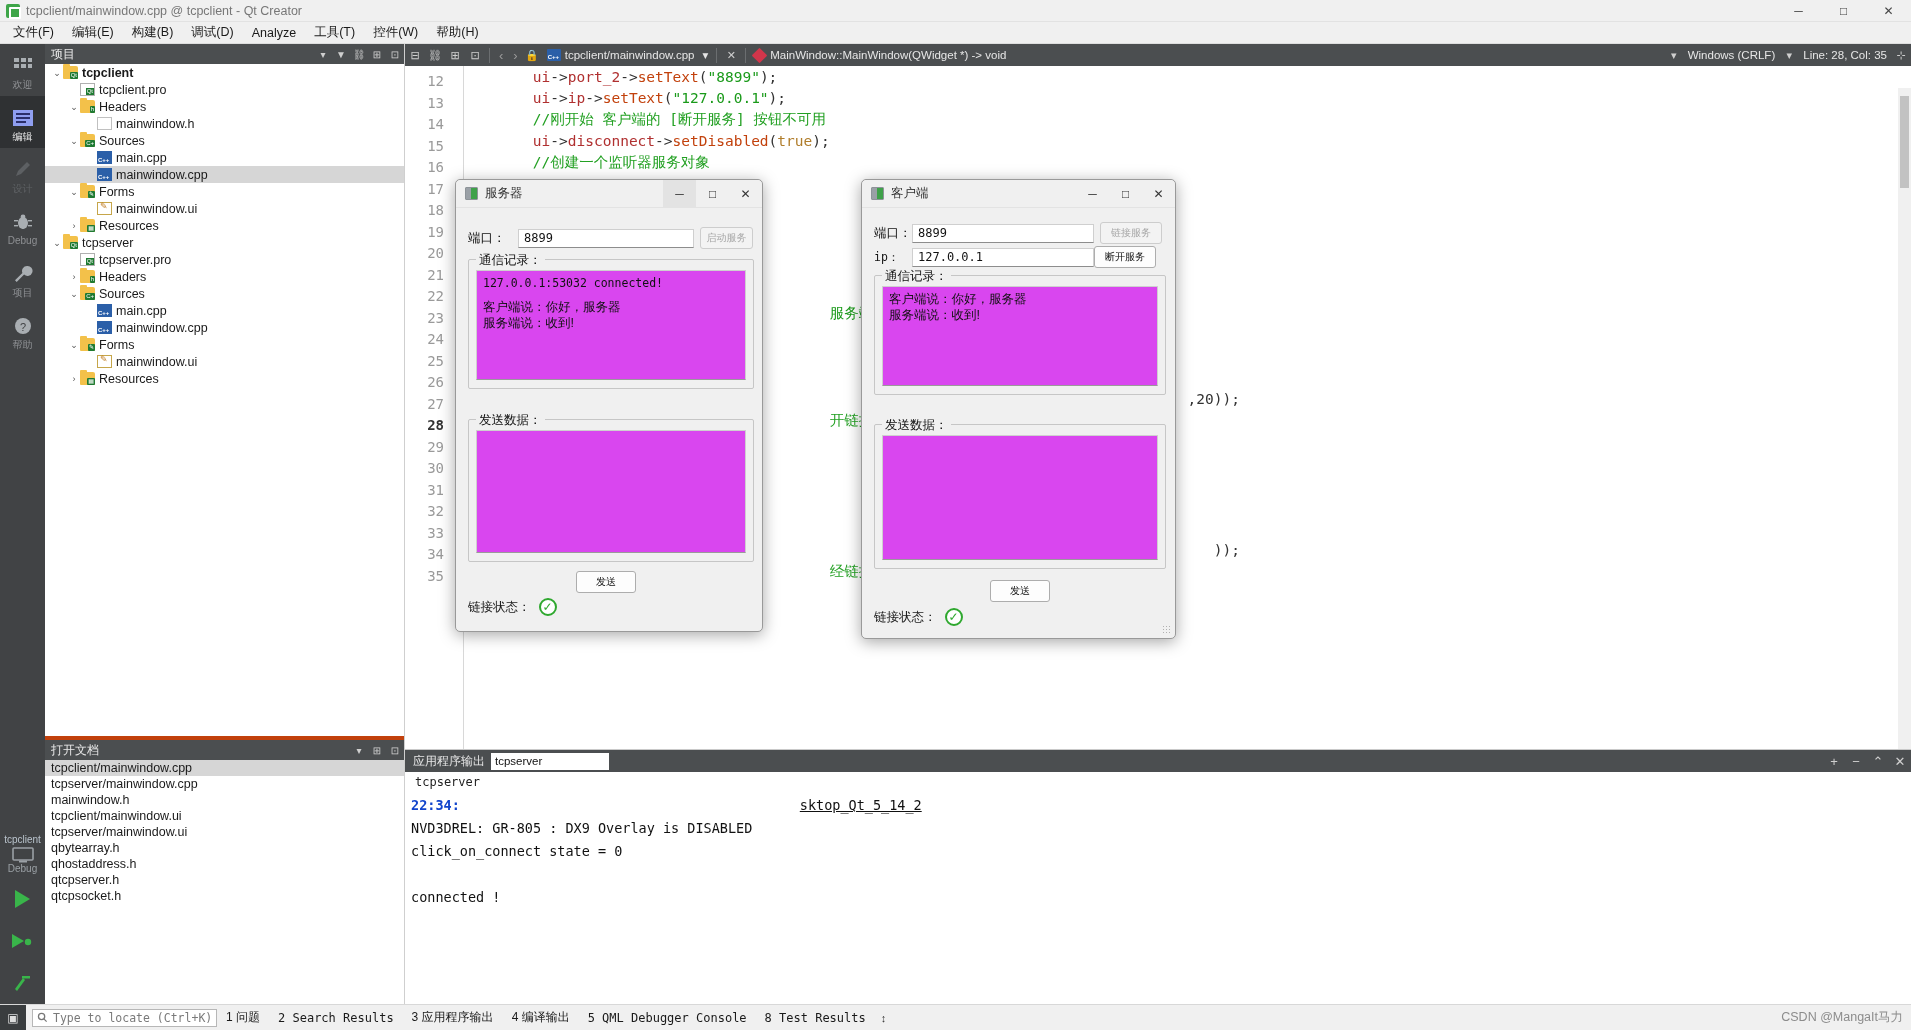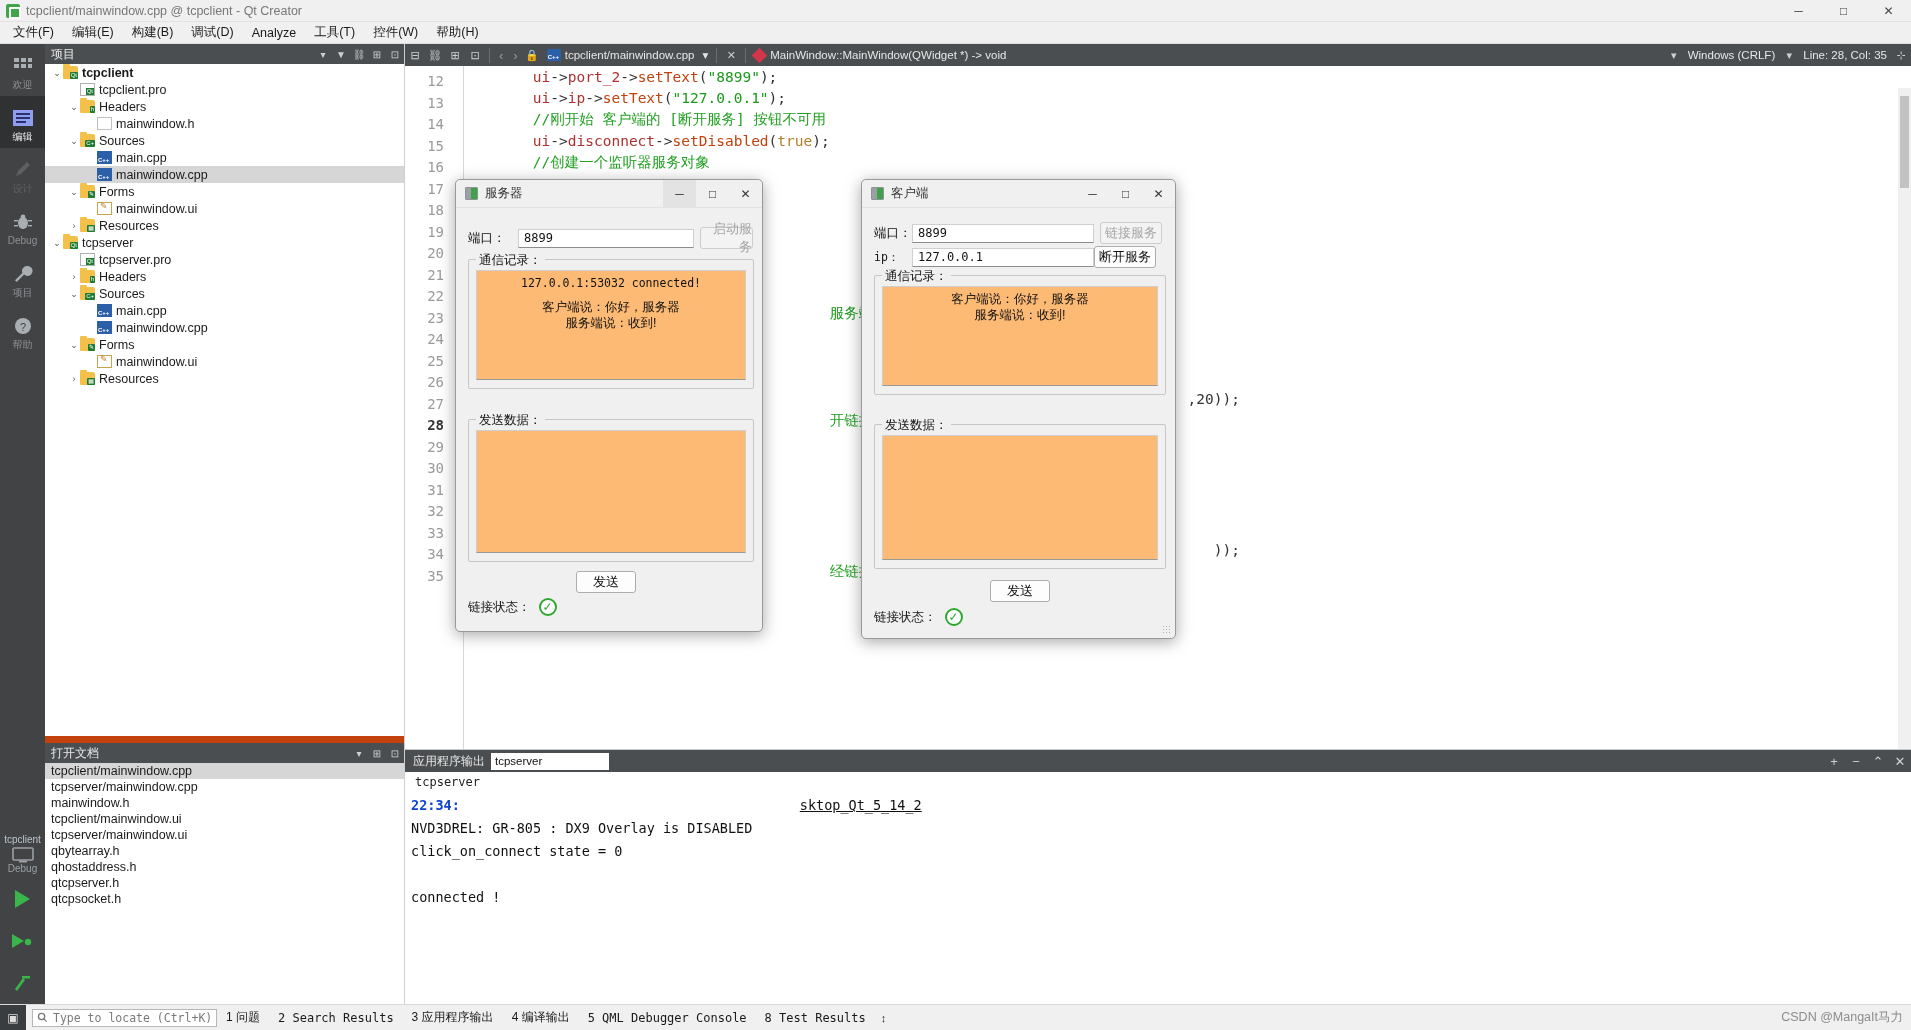--- a/index.html
+++ b/index.html
@@ -69,21 +69,21 @@
   .ficon.doc{ background:#fff; border:1px solid #b0b0b0; }
   .ficon.doc .tag{ position:absolute; right:0; bottom:0; font-size:6px; background:#1f7a32; color:#fff;
                    padding:0 1px; line-height:7px;}
   .ficon.cpp{ background:#2b5fa8; }
   .ficon.cpp .tag{ position:absolute; left:1px; bottom:0; font-size:6px; color:#fff; line-height:8px; font-weight:bold;}
   .ficon.ui{ background:#fff; border:1px solid #c6a64a; }
   .ficon.ui::after{ content:"✎"; position:absolute; left:2px; top:-2px; font-size:9px; color:#c07b1f;}
   .ficon.plain{ background:#fff; border:1px solid #c0c0c0; }
   .tlabel.bold{ font-weight:bold; }
   
-  #opendocs{ height:268px; flex:0 0 268px; display:flex; flex-direction:column; border-top:7px solid #c2410c;}
+  #opendocs{ height:268px; flex:0 0 268px; display:flex; flex-direction:column; border-top:4px solid #c2410c;}
   #opendocs .list{ flex:1; overflow:hidden; background:#fff; }
   .orow{ height:16px; font-size:12.5px; padding-left:6px; display:flex; align-items:center; }
   .orow.sel{ background:#d6d6d6; }
   
   #editorcol{ flex:1; display:flex; flex-direction:column; min-width:0; position:relative; }
   #edtoolbar{ height:22px; background:#4b4e50; display:flex; align-items:center; color:#dcdcdc; font-size:11.5px; }
   #edtoolbar .tb{ width:20px;height:20px;display:flex;align-items:center;justify-content:center;color:#cfcfcf;font-size:11px;}
   #edtoolbar .navbtn{ color:#9a9a9a; padding:0 5px; font-size:13px;}
   #edtoolbar .combo{ display:flex; align-items:center; padding:0 4px; font-size:11.5px; color:#e6e6e6;}
   #edtoolbar .sep{ width:1px; height:15px; background:#6b6e70; margin:0 4px;}
@@ -140,25 +140,25 @@
   .qdlg .tb .sp{ flex:1; }
   .qdlg .tb .wb{ width:33px;height:28px;display:flex;align-items:center;justify-content:center;font-size:12px;color:#333;}
   .qdlg .tb .wb.hov{ background:#e3e3e3;}
   .qdlg .tb .wb.close{ border-radius:0 5px 0 0;}
   .frow{ display:flex; align-items:center; }
   .flabel{ font-size:12.5px; color:#111; }
   .qinput{ background:#fff; border:1px solid #cfcfcf; border-bottom:1px solid #8d8d8d;
            height:19px; display:flex; align-items:center; padding-left:5px; font-size:12px;
            font-family:"DejaVu Sans Mono","Liberation Mono",monospace; color:#111;}
   .qbtn{ background:#fdfdfd; border:1px solid #adadad; border-radius:3px; height:22px;
-         display:flex; align-items:center; justify-content:center; font-size:13px; color:#111;text-align:right; }
+         display:flex; align-items:center; justify-content:center; font-size:10px; color:#111; }
   .qbtn.disabled{ color:#a6a6a6; border-color:#cdcdcd; background:#f3f3f3;}
-  .gbox{ border:1px solid #c6c6c6; border-radius:2px; position:relative;text-align:center; }
+  .gbox{ border:1px solid #c6c6c6; border-radius:2px; position:relative; }
   .gbox > .cap{ position:absolute; top:-8px; left:7px; background:#f0f0f0; padding:0 3px; font-size:12.5px; color:#111;}
-  .qtext{ background:#fdba74; border:1px solid #cfcfcf; border-bottom:1px solid #9a9a9a; overflow:hidden;
+  .qtext{ background:#d946ef; border:1px solid #cfcfcf; border-bottom:1px solid #9a9a9a; overflow:hidden;
           font-size:12.5px; padding:4px 6px; line-height:16px; color:#111;}
   .mono{ font-family:"DejaVu Sans Mono","Liberation Mono",monospace; font-size:11.5px;}
   .statusrow{ display:flex; align-items:center; font-size:12.5px;}
   .okmark{ width:18px;height:18px;border:2px solid #2fa82f;border-radius:50%;
            display:flex;align-items:center;justify-content:center;color:#2fa82f;font-size:12px;
            background:#fff; margin-left:8px;}
   .grip{ position:absolute; right:3px; bottom:3px; width:10px; height:10px;
          background-image:radial-gradient(#b0b0b0 1px, transparent 1px);
          background-size:3px 3px; }
 </style>

